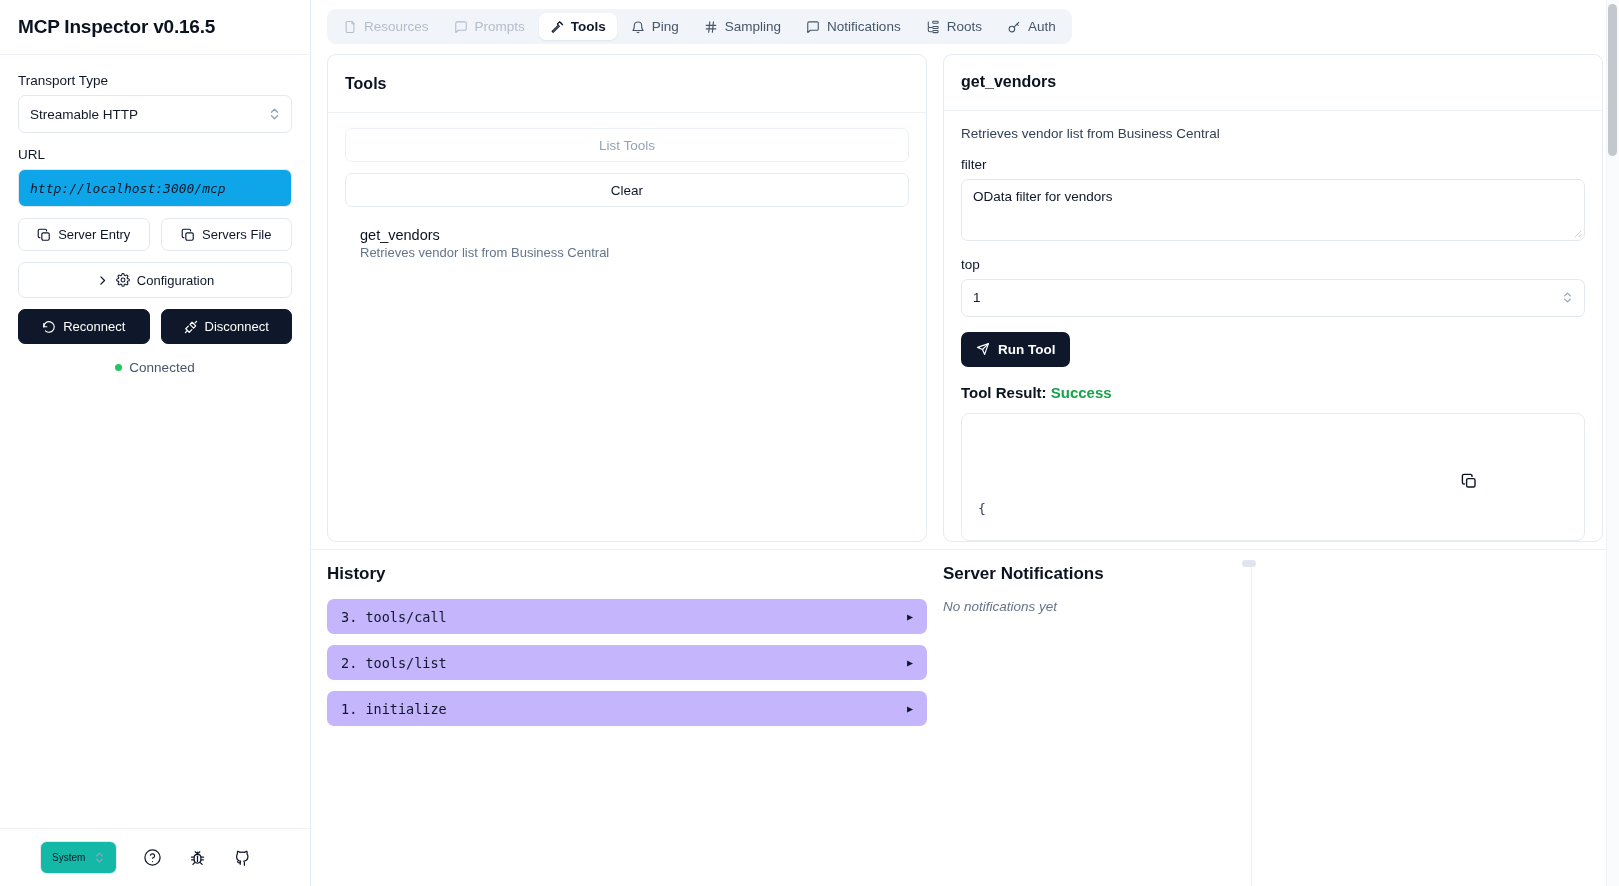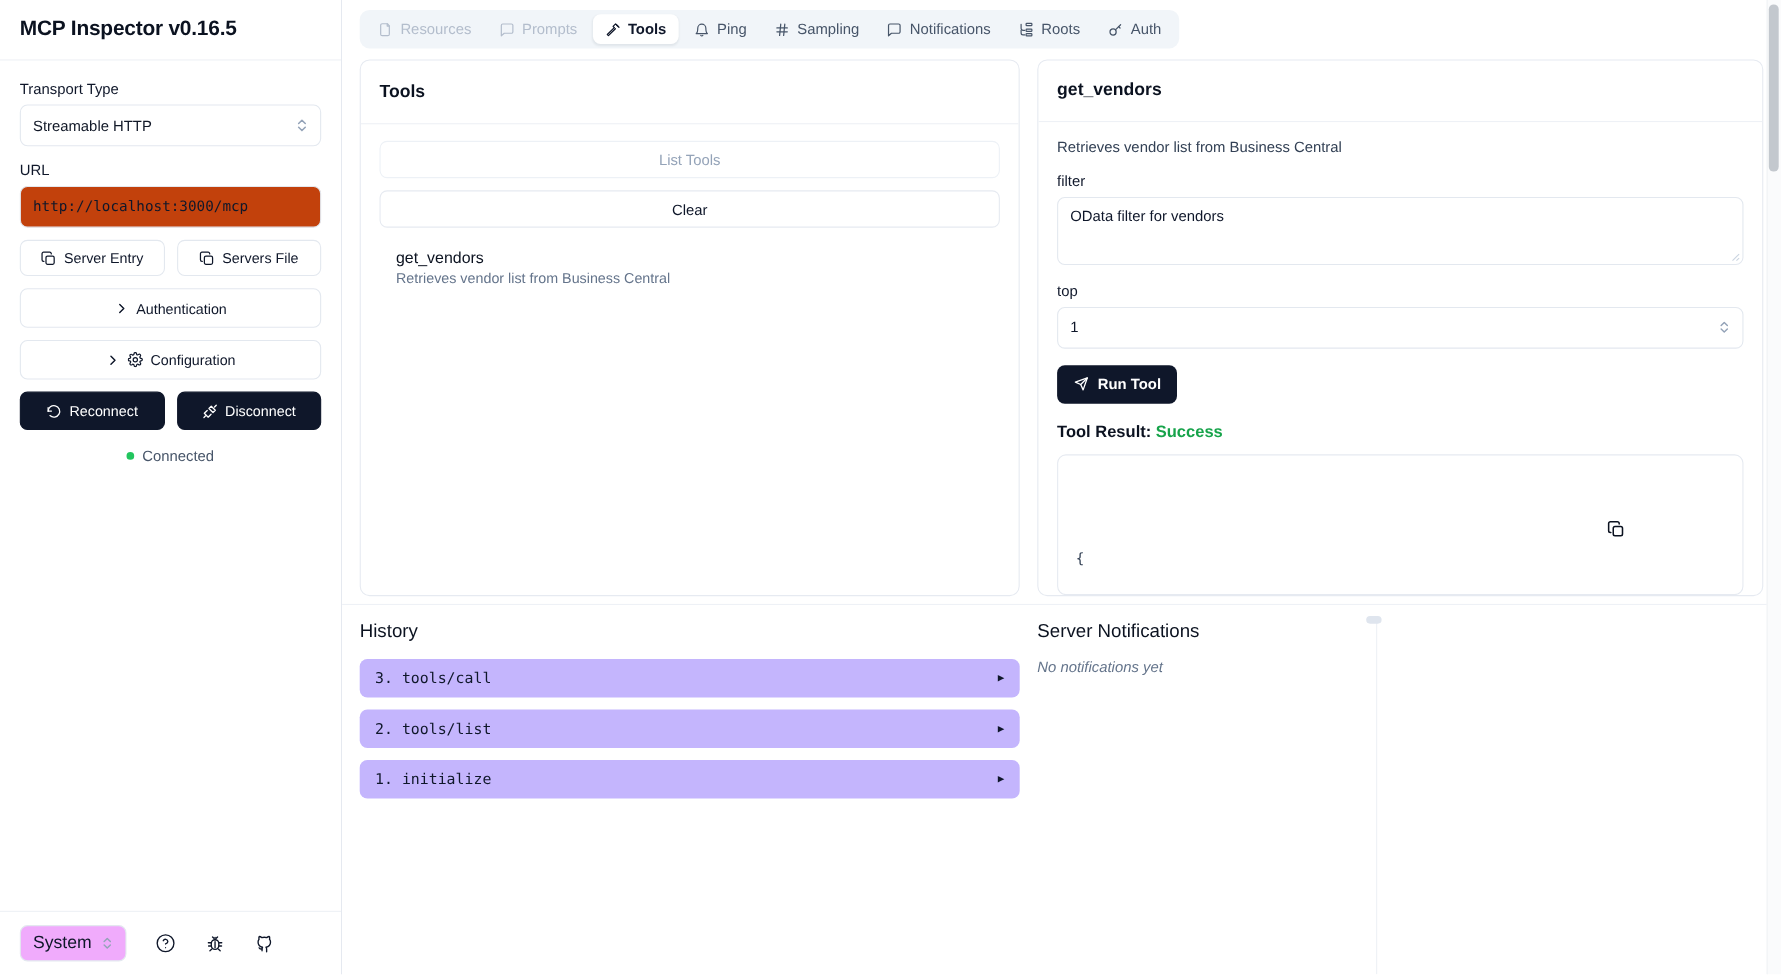--- a/index.html
+++ b/index.html
@@ -34,26 +34,27 @@
     border: 1px solid #e3e8ef; border-radius: 7px;
     background: #fff;
     display: flex; align-items: center; justify-content: space-between;
     padding: 0 11px;
     font-size: 13.5px; color: #111827;
   }
   .chev-updown { display: inline-flex; flex-direction: column; line-height: 5px; color: #94a3b8; font-size: 8px; }
   .url-input {
     height: 38px; width: 100%;
     border: 1px solid #e3e8ef; border-radius: 7px;
-    background: #c2410c;
+    background: #0ea5e9;
     display: flex; align-items: center;
     padding: 4px 11px;
     font-family: "DejaVu Sans Mono", monospace;
     font-size: 13px; color: #0f172a;
     margin-bottom: 11px;
+    font-style: italic;
   }
   .mt14 { margin-top: 14px; }
   .btn-row { display: flex; gap: 11px; margin-bottom: 11px; }
   .btn {
     flex: 1 1 0; height: 33px;
     border: 1px solid #e3e8ef; border-radius: 7px;
     background: #fff; color: #0f172a;
     font-size: 13px; font-family: "Liberation Sans", sans-serif;
     display: flex; align-items: center; justify-content: center; gap: 7px;
     cursor: pointer;
@@ -71,21 +72,21 @@
   .dot { width: 7px; height: 7px; border-radius: 50%; background: #22c55e; display: inline-block; }
   .sidebar-footer {
     border-top: 1px solid #eef1f6;
     height: 58px;
     display: flex; align-items: center;
     padding: 0 18px; gap: 26px;
   }
   .sys-select {
     height: 33px; border: 1px solid #e3e8ef; border-radius: 7px;
     display: flex; align-items: center; gap: 9px; padding: 0 11px;
-    font-size: 16px; color: #0f172a; background: #f0abfc; cursor: pointer;
+    font-size: 10px; color: #0f172a; background: #14b8a6; cursor: pointer; margin-left: 22px;
   }
   .footer-icon { cursor: pointer; color: #0f172a; display: inline-flex; }
 
   
   .main {
     flex: 1 1 auto; height: 886px;
     background: #ffffff;
     display: flex; flex-direction: column;
     position: relative;
     overflow: hidden;
@@ -183,21 +184,21 @@
   
   .bottom {
     display: flex; gap: 16px;
     padding: 14px 16px 0 16px;
     border-top: 1px solid #eef1f6;
     margin-top: 7px;
     flex: 1 1 auto;
   }
   .bottom-left { width: 600px; flex: 0 0 600px; }
   .bottom-right { flex: 1 1 auto; }
-  .section-title { font-size: 17px; font-weight: 400; color: #0b1220; margin-bottom: 15px; }
+  .section-title { font-size: 17px; font-weight: 700; color: #0b1220; margin-bottom: 15px; }
   .hist-item {
     background: #c4b5fd; border-radius: 7px;
     height: 35px; margin-bottom: 11px;
     display: flex; align-items: center; justify-content: space-between;
     padding: 0 14px; cursor: pointer;
     font-family: "DejaVu Sans Mono", monospace;
     font-size: 13.5px; color: #0f172a;
   }
   .tri { color: #0f172a; font-size: 10px; }
   .muted-italic { font-size: 13.5px; color: #64748b; font-style: italic; }
@@ -265,28 +266,20 @@
           <span>
             <svg width="14" height="14" viewBox="0 0 16 16" fill="none" stroke="#0f172a" stroke-width="1.3" stroke-linecap="round" stroke-linejoin="round">
               <rect x="5.5" y="5.5" width="8.5" height="8.5" rx="1.6"></rect>
                 <path d="M11 3.3V3a1.6 1.6 0 0 0-1.6-1.6H3A1.6 1.6 0 0 0 1.4 3v6.4A1.6 1.6 0 0 0 3 11h.3"></path>
             </svg>
           </span>
           <span>Servers File</span>
         </button>
       </div>
 
-      <button class="btn btn-wide">
-        <span>
-          <svg width="13" height="13" viewBox="0 0 16 16" fill="none" stroke="#0f172a" stroke-width="1.6" stroke-linecap="round" stroke-linejoin="round">
-              <path d="M6 3.5 10.5 8 6 12.5"></path>
-            </svg>
-        </span>
-        <span>Authentication</span>
-      </button>
 
       <button class="btn btn-wide">
         <span>
           <svg width="13" height="13" viewBox="0 0 16 16" fill="none" stroke="#0f172a" stroke-width="1.6" stroke-linecap="round" stroke-linejoin="round">
               <path d="M6 3.5 10.5 8 6 12.5"></path>
             </svg>
         </span>
         <span>
           <svg width="14" height="14" viewBox="0 0 16 16" fill="none" stroke="#0f172a" stroke-width="1.25" stroke-linecap="round" stroke-linejoin="round">
             <circle cx="8" cy="8" r="2.2"></circle>

